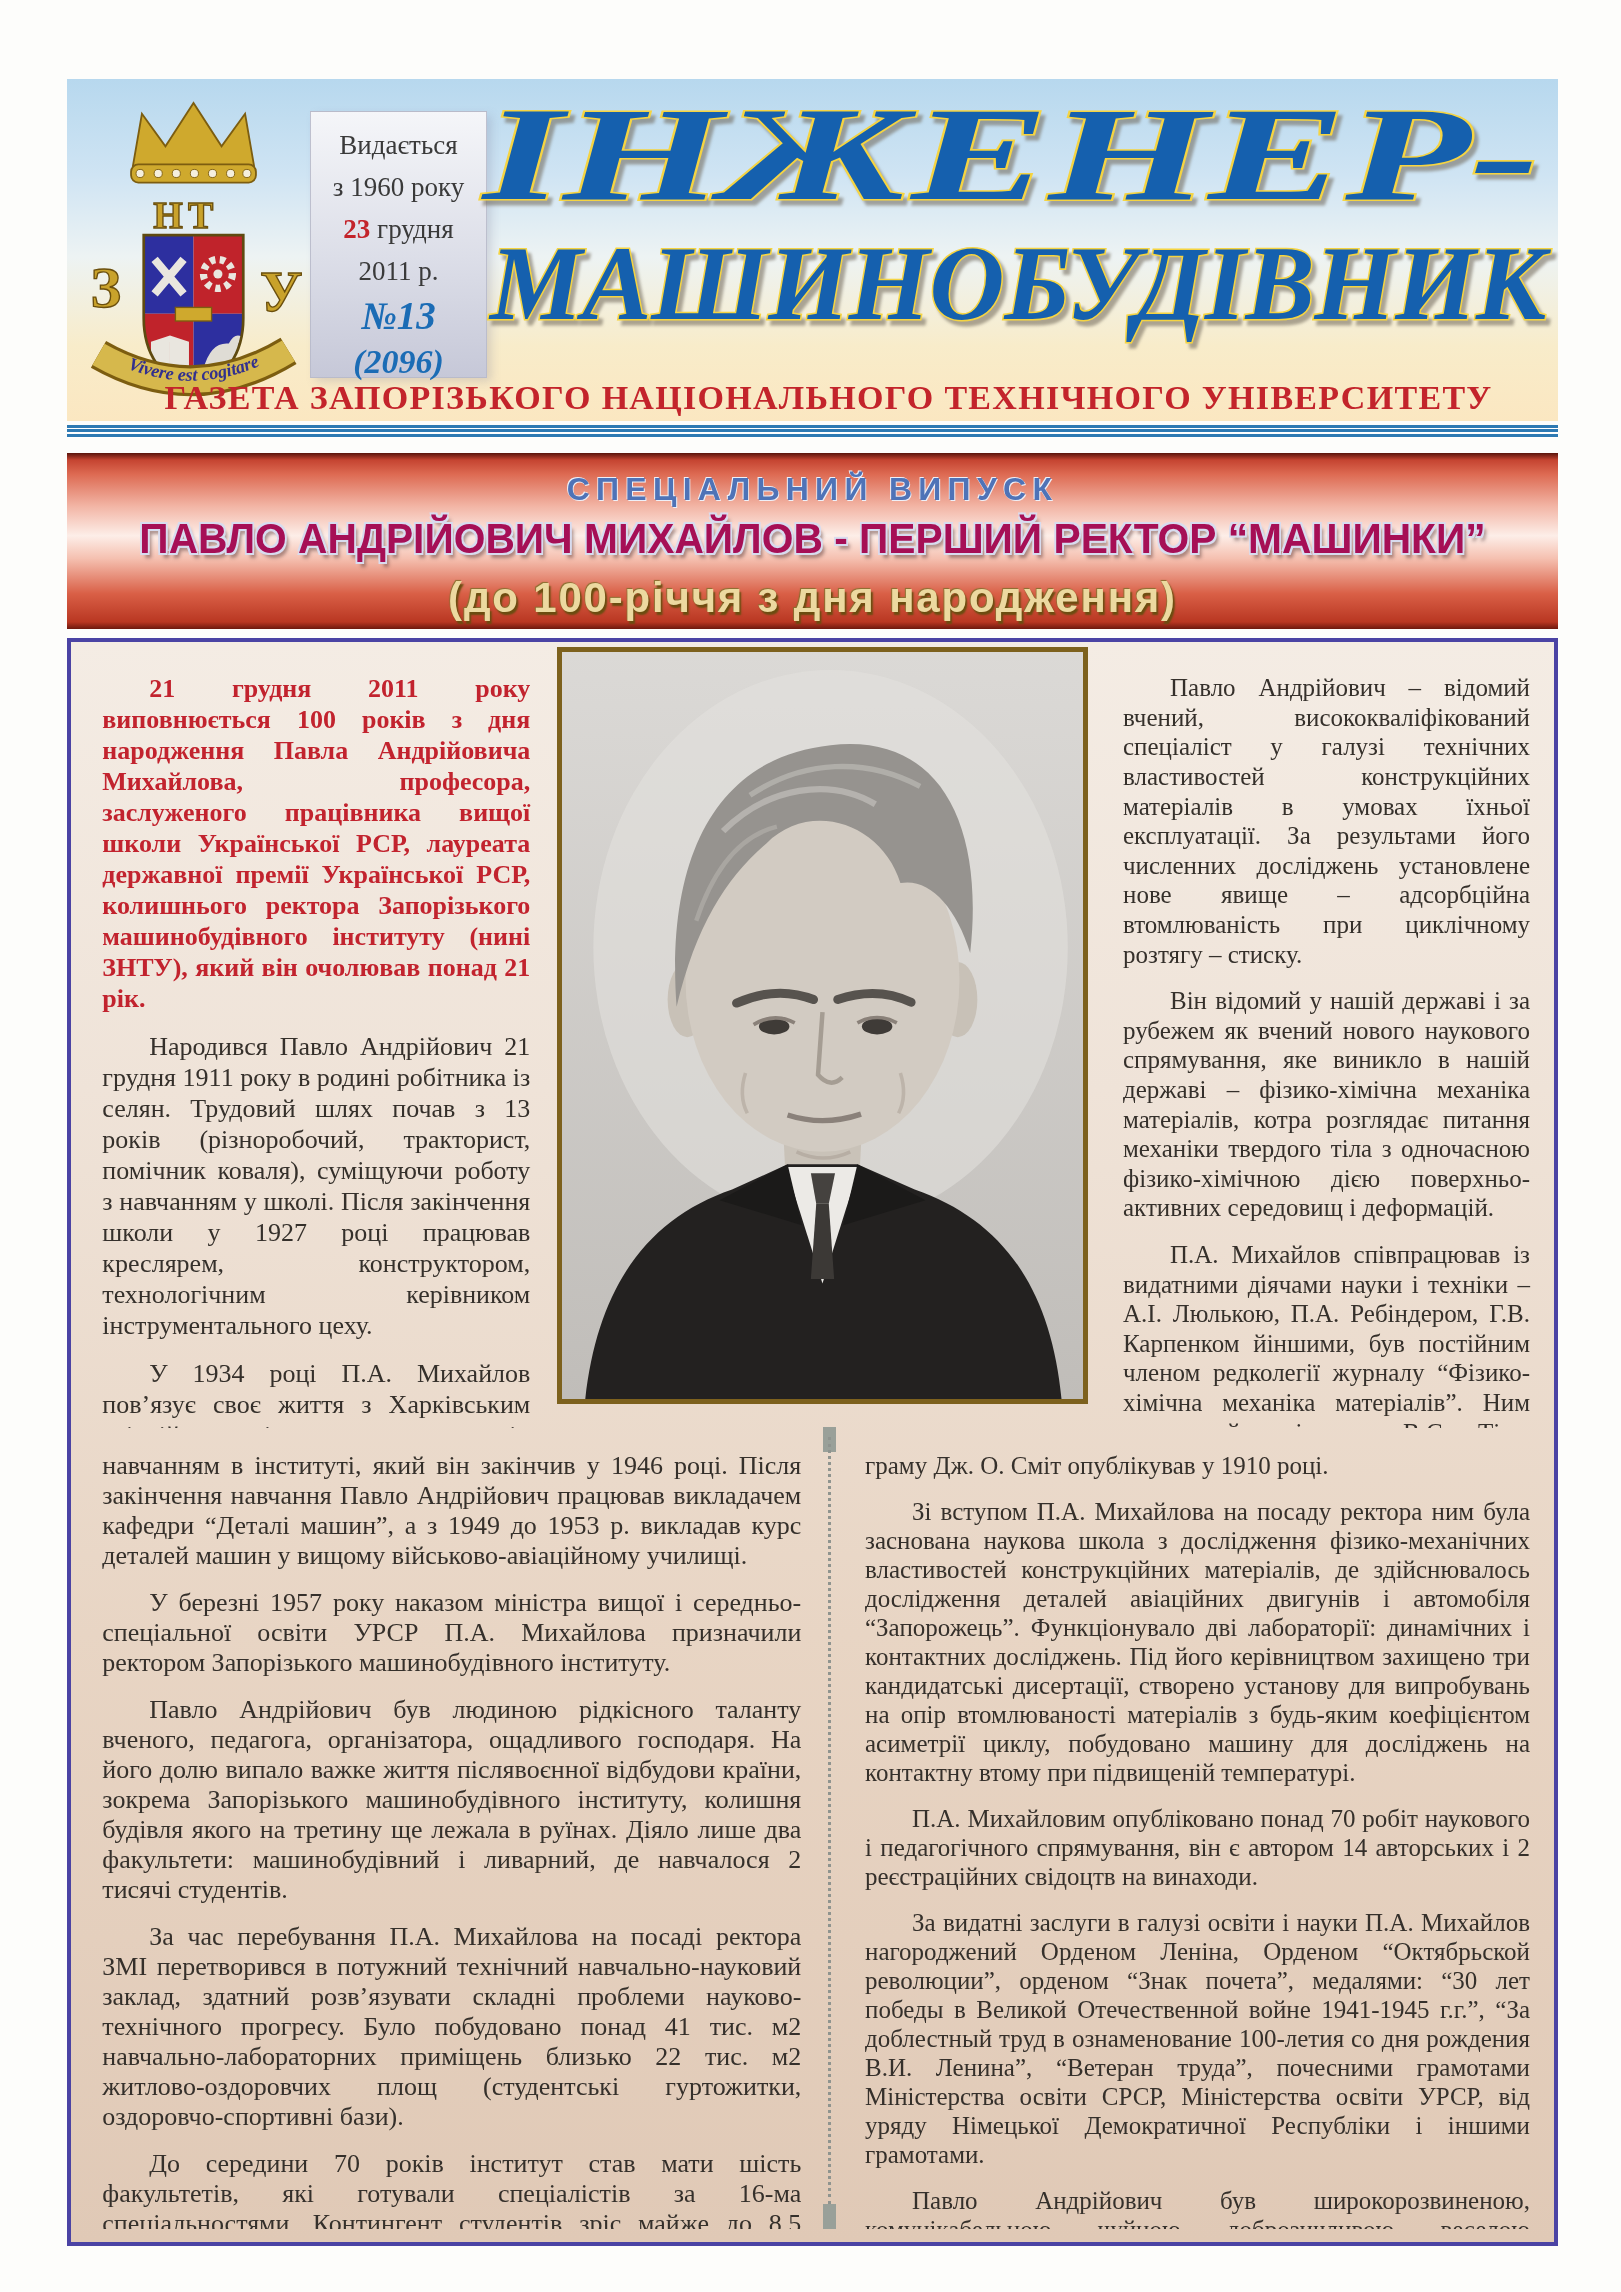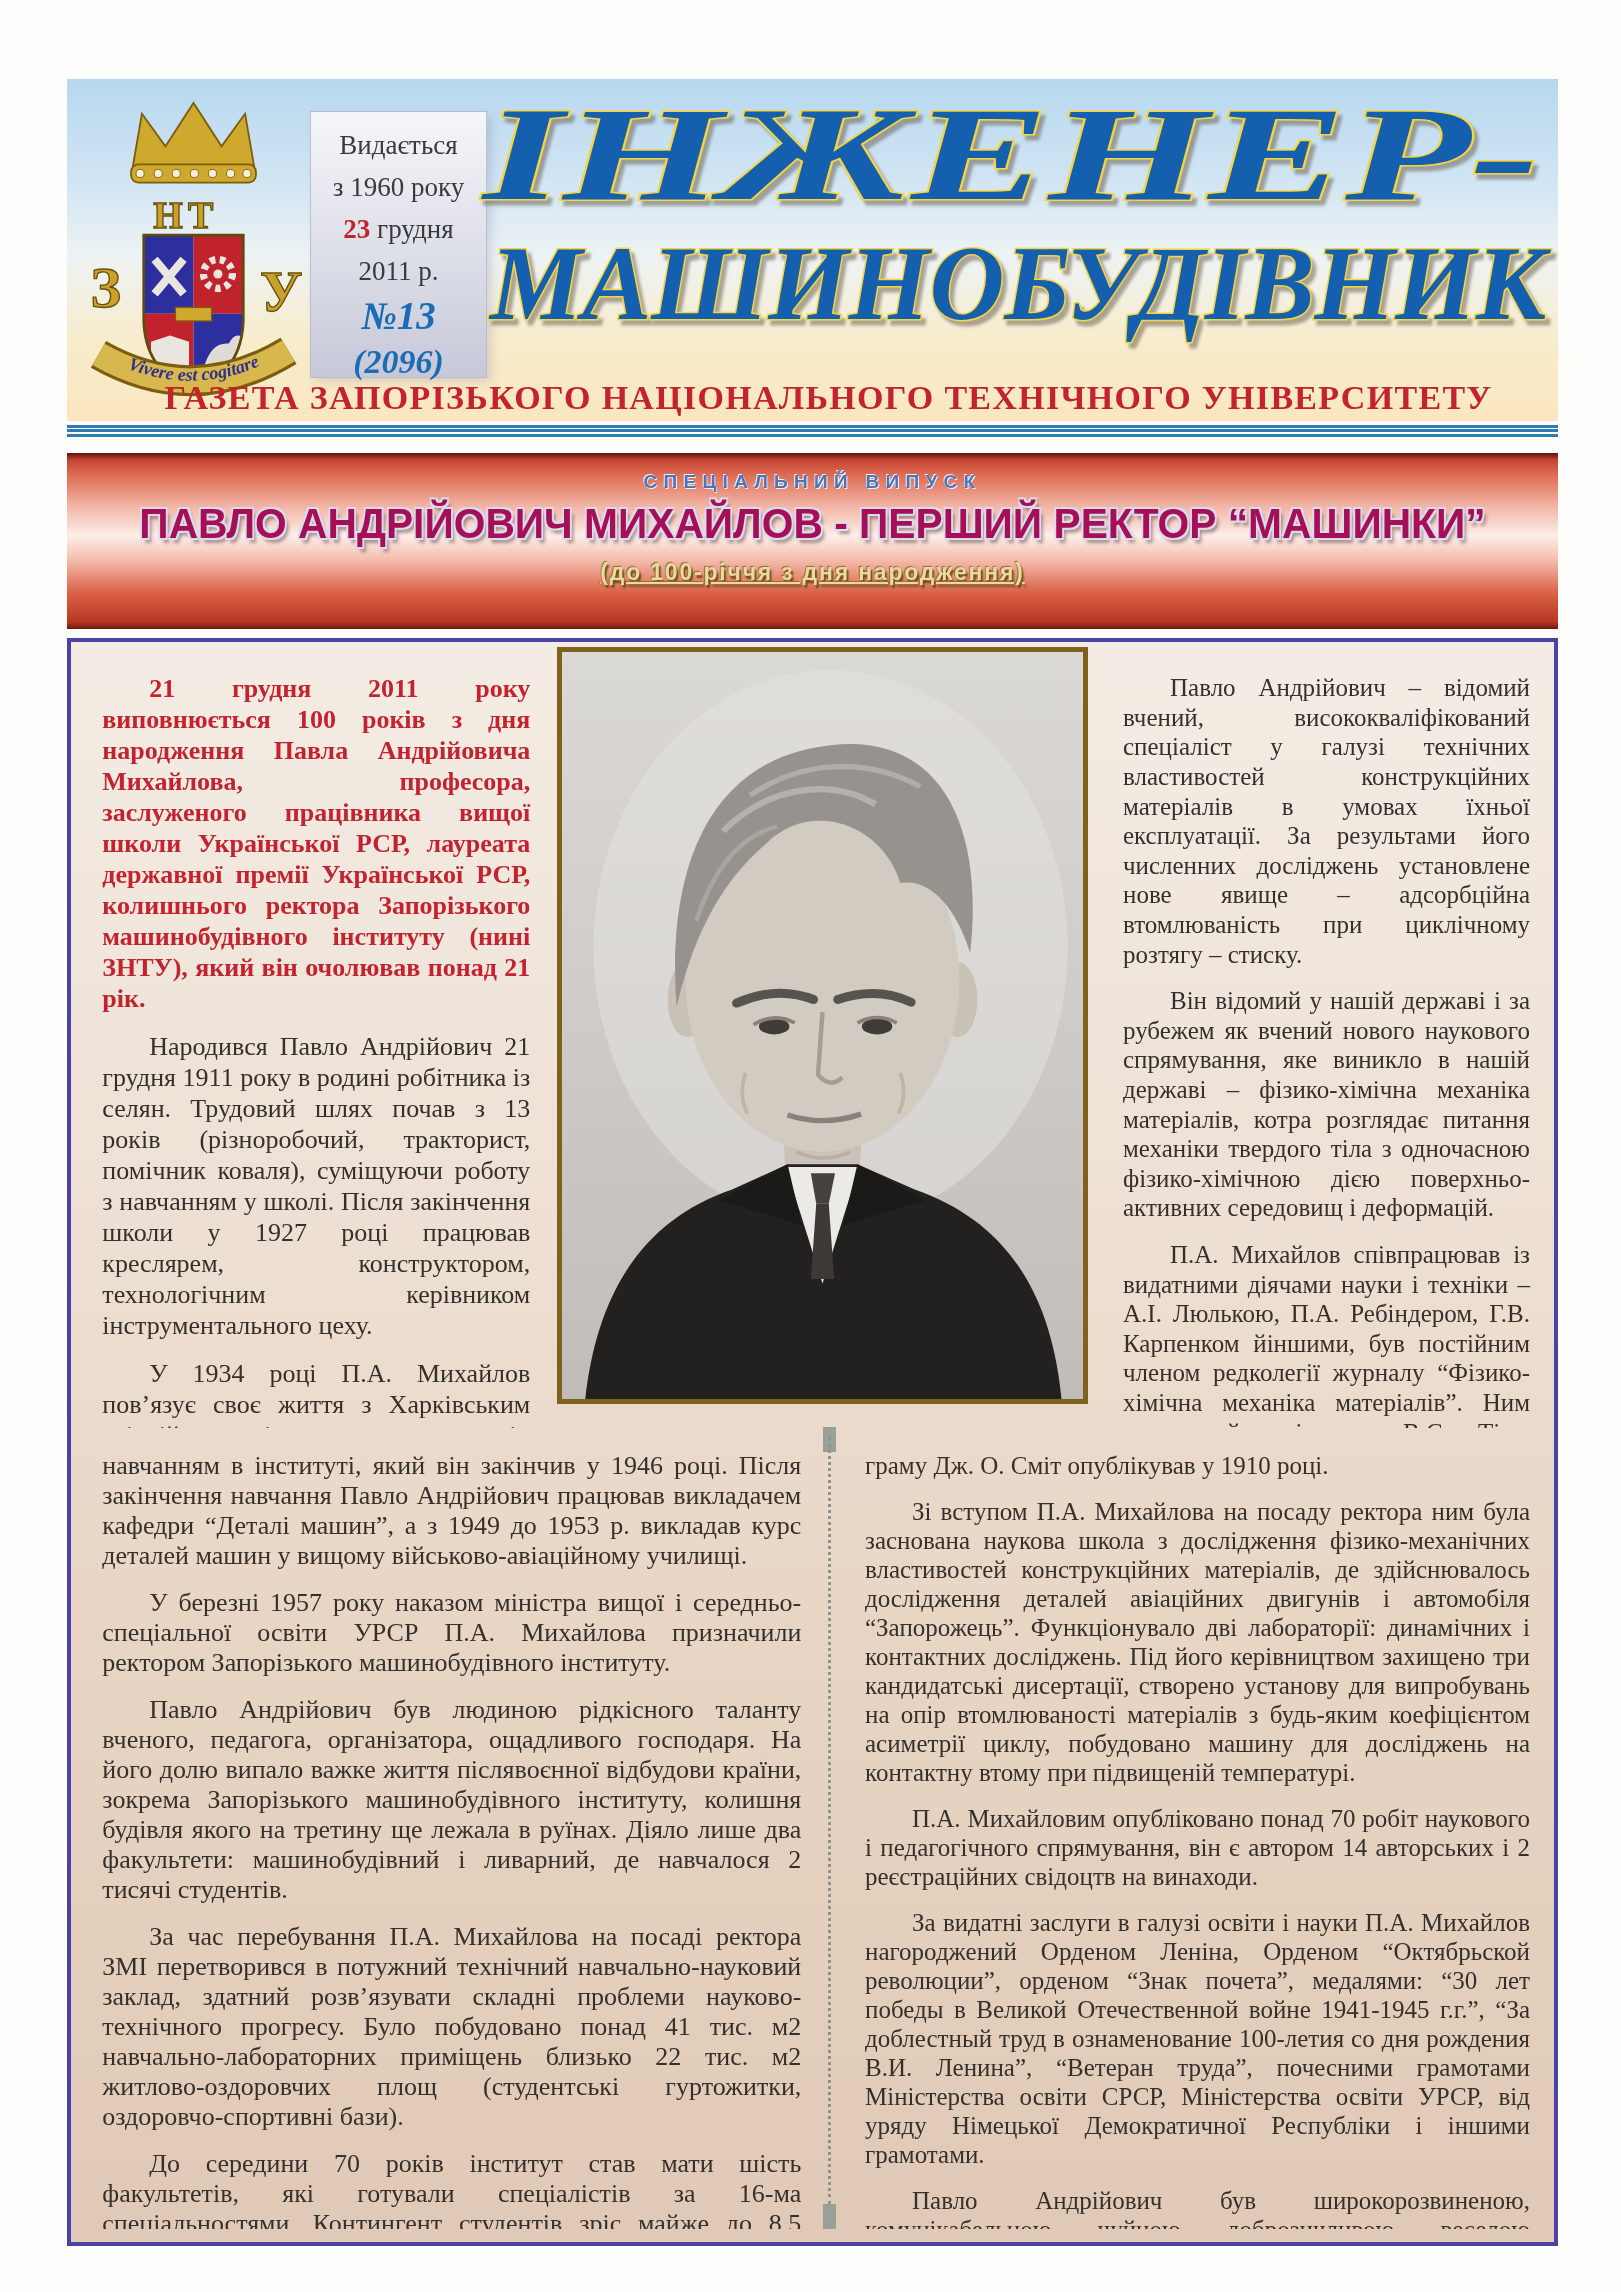--- a/index.html
+++ b/index.html
@@ -29,29 +29,29 @@
 
   
   .stripes{position:absolute;left:67px;top:425px;width:1491px;height:13.4px;
     background:repeating-linear-gradient(180deg,#2e7ab3 0 2.7px,#ffffff 2.7px 4.5px);}
 
   
   .banner{position:absolute;left:67px;top:453px;width:1491px;height:176px;text-align:center;
     background:linear-gradient(180deg,#5a140c 0%,#c54431 4%,#dd6a52 12%,#f2b4a4 30%,#fdeee8 47%,
                #f5c0b0 60%,#d95f46 80%,#b93722 96%,#6d180e 100%);}
   .kicker{margin-top:18px;font-family:"Liberation Sans",sans-serif;font-weight:bold;
-    font-size:19px;letter-spacing:6.3px;color:#4f73b7;
+    font-size:32px;letter-spacing:6.3px;color:#4f73b7;
     text-shadow:0.9px 0.9px 0 #eef0f8,-0.9px -0.9px 0 #eef0f8;}
   .headline{margin-top:7.2px;font-family:"Liberation Sans",sans-serif;font-weight:bold;
     font-size:42px;color:#a60f56;transform:scaleX(.97);transform-origin:center;
     text-shadow:-1.8px -1.8px 0 #d8dcef,1.8px -1.8px 0 #d8dcef,-1.8px 1.8px 0 #d8dcef,1.8px 1.8px 0 #d8dcef,
                  3.6px 4.5px 3.6px rgba(70,40,40,.45);}
   .subheadline{margin-top:10.7px;font-family:"Liberation Sans",sans-serif;font-weight:bold;
-    font-size:23px;letter-spacing:1.8px;color:#ecd9a0;
-    text-shadow:1.8px 2.7px 1.8px #6a4d10,-0.9px -0.9px 0.9px #8a7030;text-decoration:underline;}
+    font-size:42px;letter-spacing:1.8px;color:#ecd9a0;
+    text-shadow:1.8px 2.7px 1.8px #6a4d10,-0.9px -0.9px 0.9px #8a7030;}
 
   
   .content{position:absolute;left:67px;top:638px;width:1491px;height:1608px;box-sizing:border-box;
     border:4.5px solid #4b43a4;
     background:linear-gradient(180deg,#f4ece4 0%,#efe3d8 28%,#e8d5c4 62%,#e0c9b6 100%);}
   .photo-frame{position:absolute;left:486px;top:4.5px;width:521px;height:747px;
     border:5.4px solid #7d611d;background:#cfcdca;}
   .photo-frame svg{display:block;width:100%;height:100%;}
   .col{position:absolute;overflow:hidden;}
   .col-tl{left:14.3px;top:14.3px;width:462px;height:772px;}

